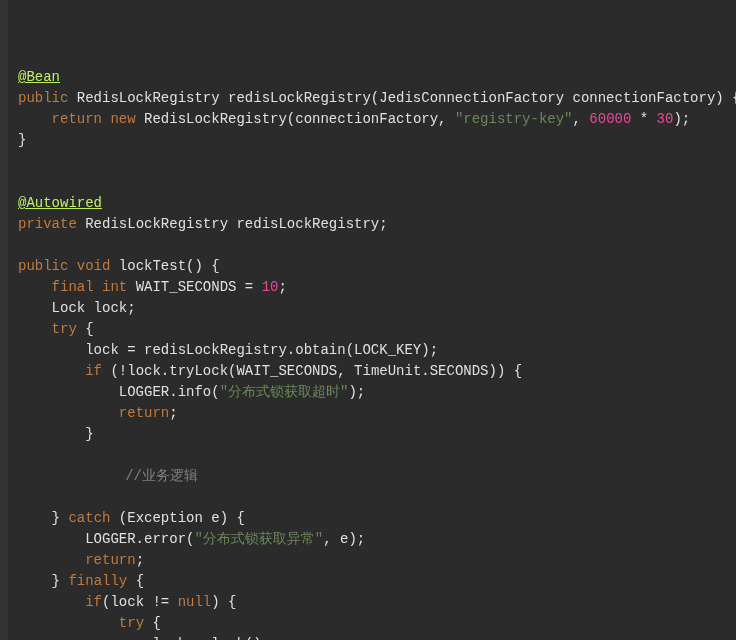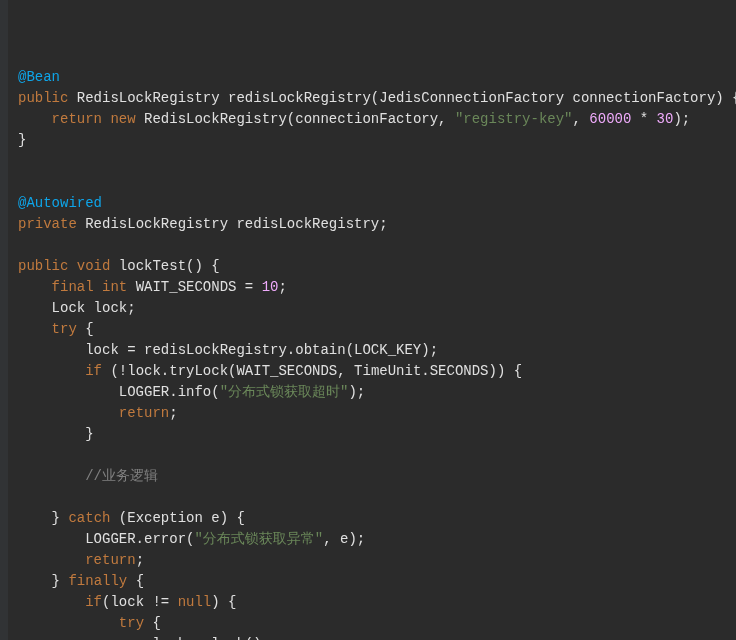--- a/index.html
+++ b/index.html
@@ -29,25 +29,25 @@
     left: 0;
     top: 0;
     width: 8px;
     height: 100%;
     background: #313335;
   }
   .code-line {
     display: block;
     min-height: 21px;
   }
-  .tok-annotation { color: #0ea5e9; }
+  .tok-annotation { color: #bef264; text-decoration: underline; }
   .tok-keyword    { color: #c17a3e; text-align: center; }
   .tok-string     { color: #6a8759; }
-  .tok-number     { color: #f0abfc; }
-  .tok-comment    { color: #808080; }
+  .tok-number     { color: #ec4899; }
+  .tok-comment    { color: #808080; margin-left: 40px; }
   .tok-plain      { color: #e0e0e0; }
 </style>
 </head>
 <body>
 
 <div class="editor">
   <div class="gutter-bar"></div>
   <div id="code-container"><span class="code-line"><span class="tok-annotation">@Bean</span></span><span class="code-line"><span class="tok-keyword">public </span><span class="tok-plain">RedisLockRegistry redisLockRegistry(JedisConnectionFactory connectionFactory) {</span></span><span class="code-line"><span class="tok-plain">    </span><span class="tok-keyword">return new </span><span class="tok-plain">RedisLockRegistry(connectionFactory, </span><span class="tok-string">"registry-key"</span><span class="tok-plain">, </span><span class="tok-number">60000</span><span class="tok-plain"> * </span><span class="tok-number">30</span><span class="tok-plain">);</span></span><span class="code-line"><span class="tok-plain">}</span></span><span class="code-line">&nbsp;</span><span class="code-line">&nbsp;</span><span class="code-line"><span class="tok-annotation">@Autowired</span></span><span class="code-line"><span class="tok-keyword">private </span><span class="tok-plain">RedisLockRegistry redisLockRegistry;</span></span><span class="code-line">&nbsp;</span><span class="code-line"><span class="tok-keyword">public void </span><span class="tok-plain">lockTest() {</span></span><span class="code-line"><span class="tok-plain">    </span><span class="tok-keyword">final int </span><span class="tok-plain">WAIT_SECONDS = </span><span class="tok-number">10</span><span class="tok-plain">;</span></span><span class="code-line"><span class="tok-plain">    Lock lock;</span></span><span class="code-line"><span class="tok-plain">    </span><span class="tok-keyword">try </span><span class="tok-plain">{</span></span><span class="code-line"><span class="tok-plain">        lock = redisLockRegistry.obtain(LOCK_KEY);</span></span><span class="code-line"><span class="tok-plain">        </span><span class="tok-keyword">if </span><span class="tok-plain">(!lock.tryLock(WAIT_SECONDS, TimeUnit.SECONDS)) {</span></span><span class="code-line"><span class="tok-plain">            LOGGER.info(</span><span class="tok-string">"分布式锁获取超时"</span><span class="tok-plain">);</span></span><span class="code-line"><span class="tok-plain">            </span><span class="tok-keyword">return</span><span class="tok-plain">;</span></span><span class="code-line"><span class="tok-plain">        }</span></span><span class="code-line">&nbsp;</span><span class="code-line"><span class="tok-plain">        </span><span class="tok-comment">//业务逻辑</span></span><span class="code-line">&nbsp;</span><span class="code-line"><span class="tok-plain">    } </span><span class="tok-keyword">catch </span><span class="tok-plain">(Exception e) {</span></span><span class="code-line"><span class="tok-plain">        LOGGER.error(</span><span class="tok-string">"分布式锁获取异常"</span><span class="tok-plain">, e);</span></span><span class="code-line"><span class="tok-plain">        </span><span class="tok-keyword">return</span><span class="tok-plain">;</span></span><span class="code-line"><span class="tok-plain">    } </span><span class="tok-keyword">finally </span><span class="tok-plain">{</span></span><span class="code-line"><span class="tok-plain">        </span><span class="tok-keyword">if</span><span class="tok-plain">(lock != </span><span class="tok-keyword">null</span><span class="tok-plain">) {</span></span><span class="code-line"><span class="tok-plain">            </span><span class="tok-keyword">try </span><span class="tok-plain">{</span></span><span class="code-line"><span class="tok-plain">                lock.unlock();</span></span></div>
 </div>
 

